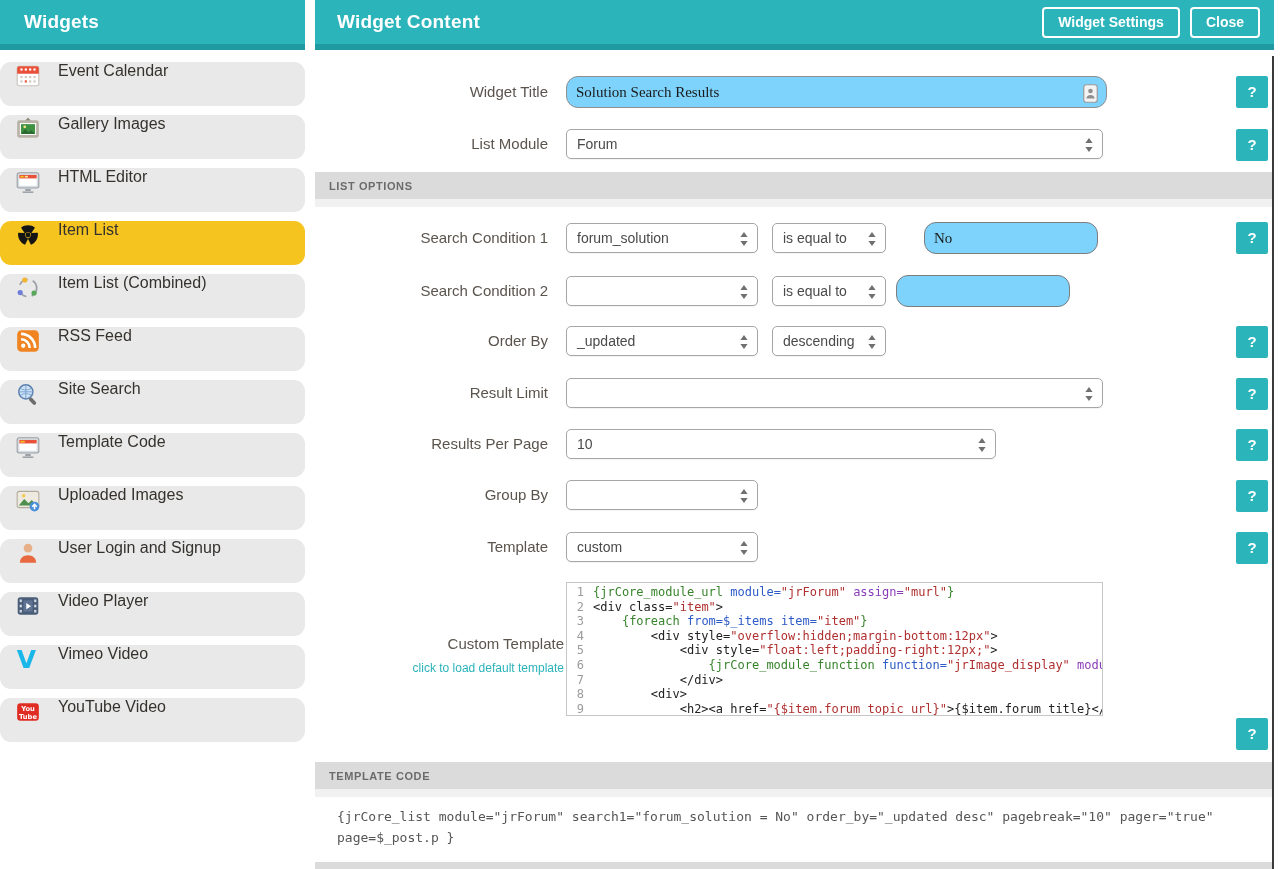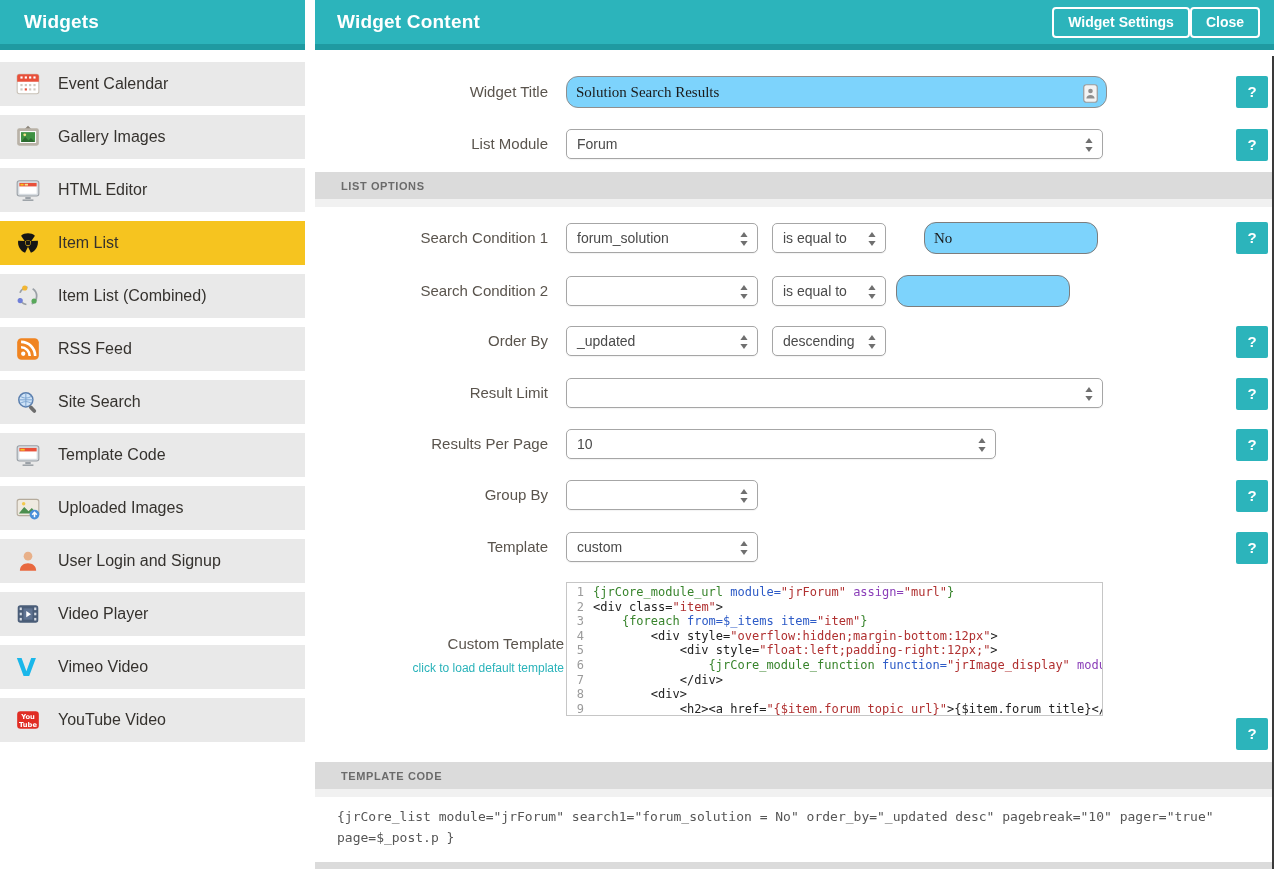--- a/index.html
+++ b/index.html
@@ -8,30 +8,30 @@
   .app { position:relative; width:1280px; height:869px; }
 
   
   .sidebar { position:absolute; left:0; top:0; width:305px; height:869px; background:#fff; }
   .panel-header { height:50px; background:#2cb4bb; border-bottom:6px solid #1f9aa1;
                   display:flex; align-items:center; }
   .panel-header h1 { color:#fff; font-size:19px; font-weight:bold; letter-spacing:.2px; }
   .sidebar .panel-header h1 { padding-left:24px; }
   .side-items { margin-top:12px; }
   .side-item { height:44px; background:#e9e9e9; margin-bottom:9px; display:flex;
-               align-items:center; cursor:pointer; }
+               align-items:flex-start; cursor:pointer;border-radius:11px; }
   .side-item.selected { background:#f6c41f; }
   .side-icon { width:28px; height:28px; margin-left:14px; display:flex;
                align-items:center; justify-content:center; flex:0 0 28px; }
   .side-label { margin-left:16px; font-size:16px; color:#35322e; }
 
   
   .main { position:absolute; left:315px; top:0; width:959px; height:869px; background:#fff; }
   .main .panel-header h1 { padding-left:22px; flex:1; }
-  .hdr-buttons { display:flex; margin-right:14px; }
+  .hdr-buttons { display:flex; gap:10px; margin-right:14px; }
   .hdr-btn { border:2px solid #fff; border-radius:4px; background:transparent; color:#fff;
              font-family:"Liberation Sans", sans-serif; font-size:14px; font-weight:bold;
              padding:6px 14px; height:31px; line-height:15px; cursor:pointer; }
 
   .row { position:absolute; left:0; width:100%; }
   .row-label { position:absolute; left:0; width:233px; text-align:right;
                font-size:15px; color:#5a544d; }
   .lh32 { line-height:32px; } .lh30 { line-height:30px; }
 
   .text-input { position:absolute; height:32px; background:#7dd3fc; border:1px solid #8f8f8f;
@@ -39,21 +39,21 @@
                 font-size:15px; color:#1a1a1a; padding:0 28px 0 9px; }
   .sel { position:absolute; height:30px; background:#fff; border:1px solid #a6a6a6;
          border-radius:5px; display:flex; align-items:center; padding:0 24px 0 10px;
          font-size:14px; color:#4a4a4a; cursor:pointer;
          box-shadow:0 1px 1px rgba(0,0,0,0.05); }
   .sel .stepper { position:absolute; right:8px; top:7px; }
   .autofill { position:absolute; right:8px; top:6px; }
 
   .section-bar { position:absolute; left:0; width:100%; height:27px; background:#dbdbdb;
                  display:flex; align-items:center; }
-  .section-bar span { padding-left:26px; font-size:11px; font-weight:bold;
+  .section-bar span { padding-left:14px; font-size:11px; font-weight:bold;
                       letter-spacing:.6px; color:#6b6b6b; }
   .section-strip { position:absolute; left:0; width:100%; height:8px; background:#f1f1f1; }
 
   .help { position:absolute; right:6px; width:32px; height:32px; background:#2cb4bb;
           border-radius:2px; color:#fff; font-size:15px; font-weight:bold;
           text-align:center; line-height:32px; cursor:pointer; }
 
   .ct-labelblock { position:absolute; left:16px; width:233px; text-align:right; }
   .ct-link { display:block; margin-top:8px; font-size:12px; color:#2ab3ba; cursor:pointer; }
 

